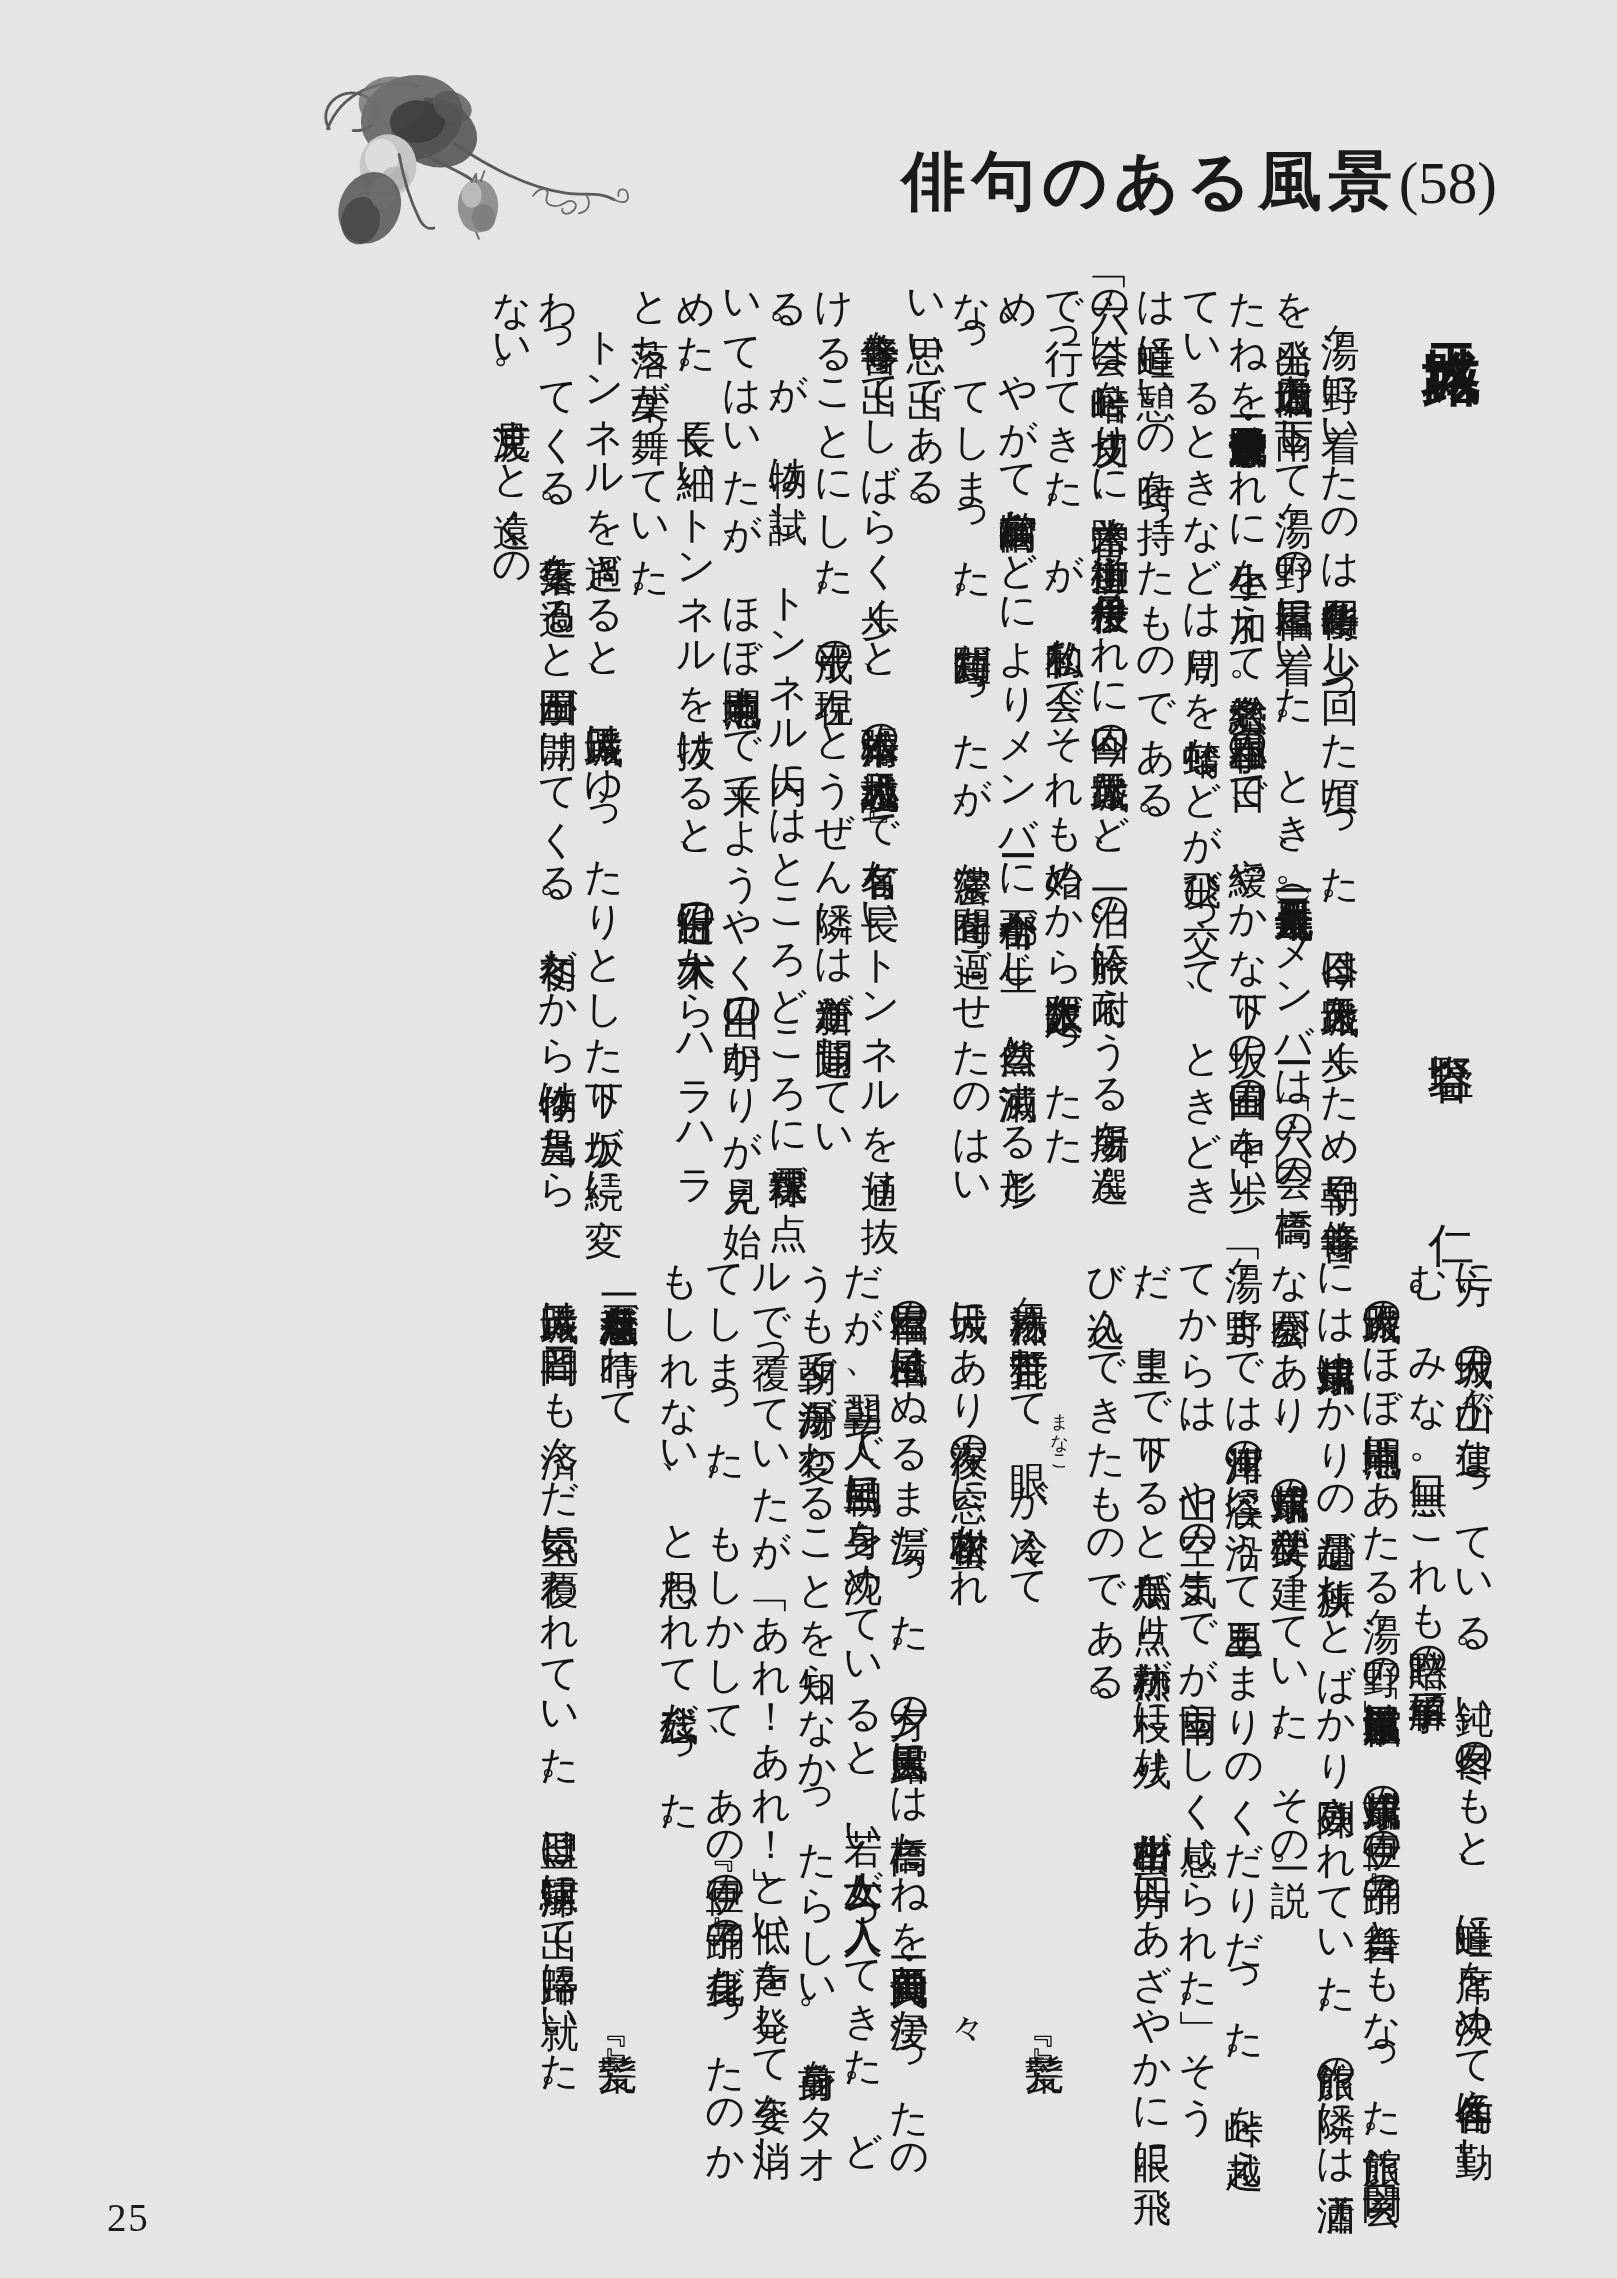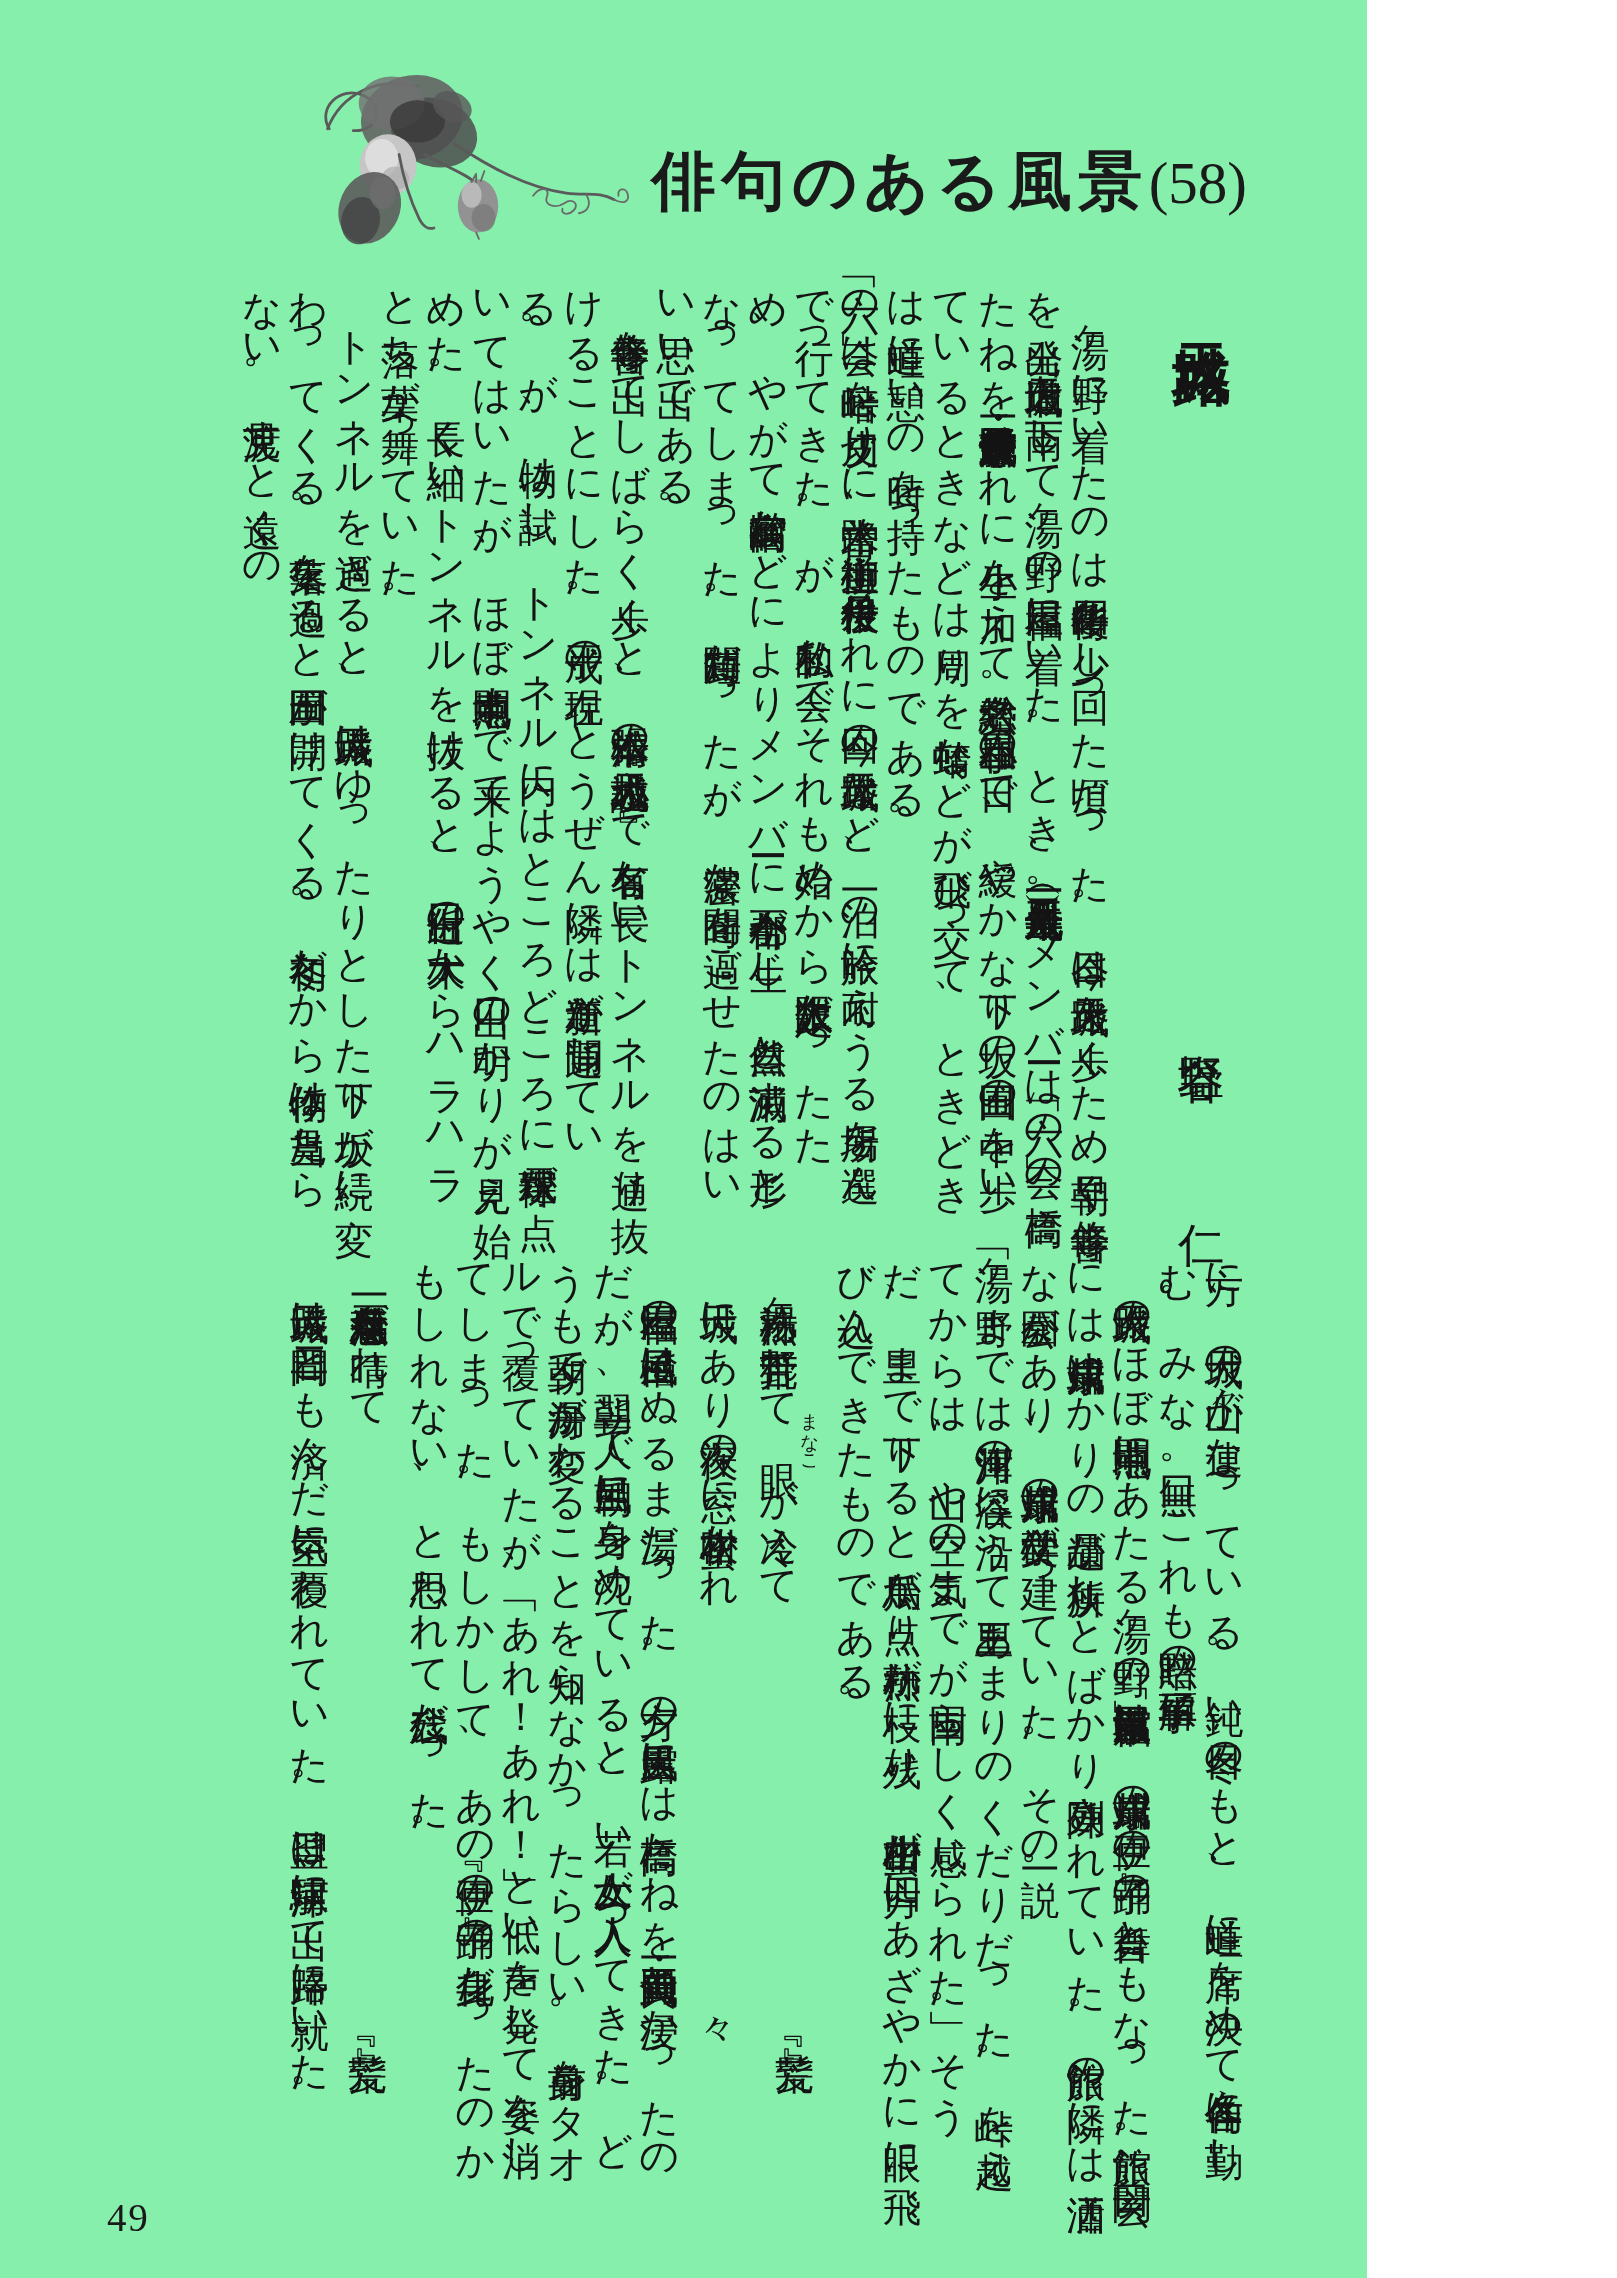--- a/index.html
+++ b/index.html
@@ -1,20 +1,20 @@
 <!DOCTYPE html>
 <html lang="ja" style="font-size:14.7px"><head>
 <meta charset="utf-8">
 <style>
   html, body { margin: 0; padding: 0; background: #ffffff; }
   .page {
     position: relative;
-    width: 1367px;
+    width: 1617px;
     height: 2278px;
-    background: #86efac;
+    background: #e5e5e5;
     color: #141414;
     font-family: "Liberation Serif", "DejaVu Serif", serif;
     overflow: hidden;
   }
 
   
   .series-title {
     position: absolute;
     top: 138px;
     right: 120px;
@@ -189,16 +189,16 @@
 
       <div class="poem">
         <span class="poem-text">　落石注意烏瓜一点が晴れて</span>
         <span class="poem-attrib">『荒髪』</span>
       </div>
 
       <p>　天城路は二日間とも済んだ空気に覆われていた。翌日は河津駅に出て帰路に就いた。</p>
     </div>
   </section>
 
-  <div class="page-number">49</div>
+  <div class="page-number">25</div>
 
 </div>
 
 
 </body></html>

